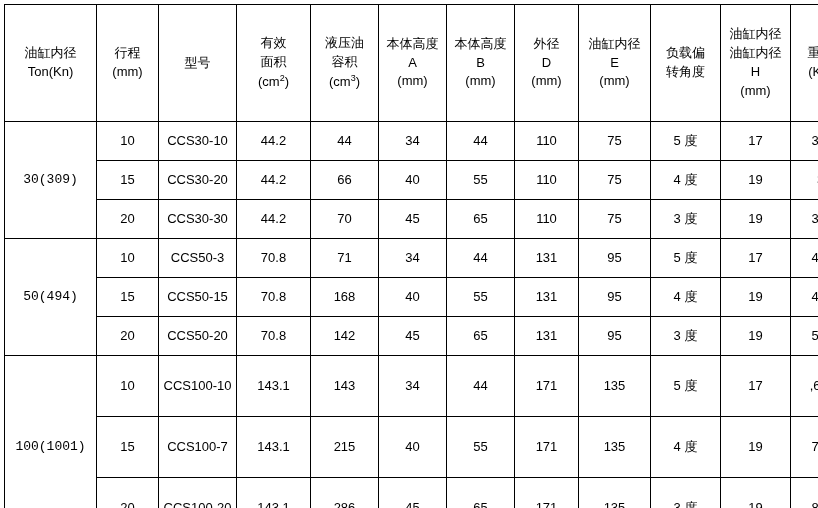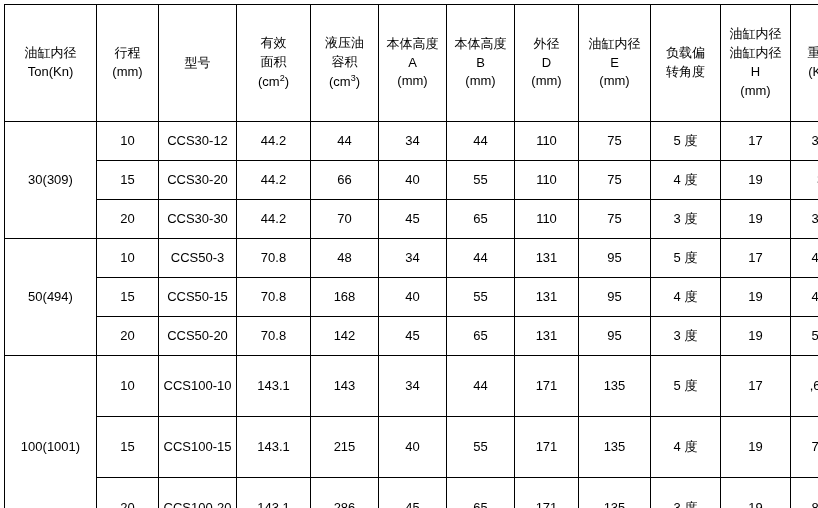--- a/index.html
+++ b/index.html
@@ -32,20 +32,21 @@
     height: 112px;
   }
   tbody td {
     height: 34px;
   }
   .hdr-line {
     display: block;
   }
   .grp-cell {
     font-size: 13px;
+    font-family: Liberation Mono, monospace;
   }
   .tall-row td {
     height: 56px;
   }
   sup {
     font-size: 9px;
     vertical-align: super;
   }
   .col-cap   { width: 92px; }
   .col-str   { width: 62px; }
@@ -134,21 +135,21 @@
         <td>
           <span class="hdr-line">重量</span>
           <span class="hdr-line">(Kg)</span>
         </td>
       </tr>
   </thead>
   <tbody id="table-body">
       <tr>
         <td rowspan="3" class="grp-cell">30(309)</td>
         <td>10</td>
-        <td>CCS30-12</td>
+        <td>CCS30-10</td>
         <td>44.2</td>
         <td>44</td>
         <td>34</td>
         <td>44</td>
         <td>110</td>
         <td>75</td>
         <td>5 度</td>
         <td>17</td>
         <td>3.6</td>
       </tr>
@@ -176,21 +177,21 @@
         <td>75</td>
         <td>3 度</td>
         <td>19</td>
         <td>3.4</td>
       </tr>
       <tr>
         <td rowspan="3" class="grp-cell">50(494)</td>
         <td>10</td>
         <td>CCS50-3</td>
         <td>70.8</td>
-        <td>48</td>
+        <td>71</td>
         <td>34</td>
         <td>44</td>
         <td>131</td>
         <td>95</td>
         <td>5 度</td>
         <td>17</td>
         <td>4.1</td>
       </tr>
       <tr>
         <td>15</td>
@@ -227,21 +228,21 @@
         <td>34</td>
         <td>44</td>
         <td>171</td>
         <td>135</td>
         <td>5 度</td>
         <td>17</td>
         <td>,6.2</td>
       </tr>
       <tr class="tall-row">
         <td>15</td>
-        <td>CCS100-15</td>
+        <td>CCS100-7</td>
         <td>143.1</td>
         <td>215</td>
         <td>40</td>
         <td>55</td>
         <td>171</td>
         <td>135</td>
         <td>4 度</td>
         <td>19</td>
         <td>7.3</td>
       </tr>

